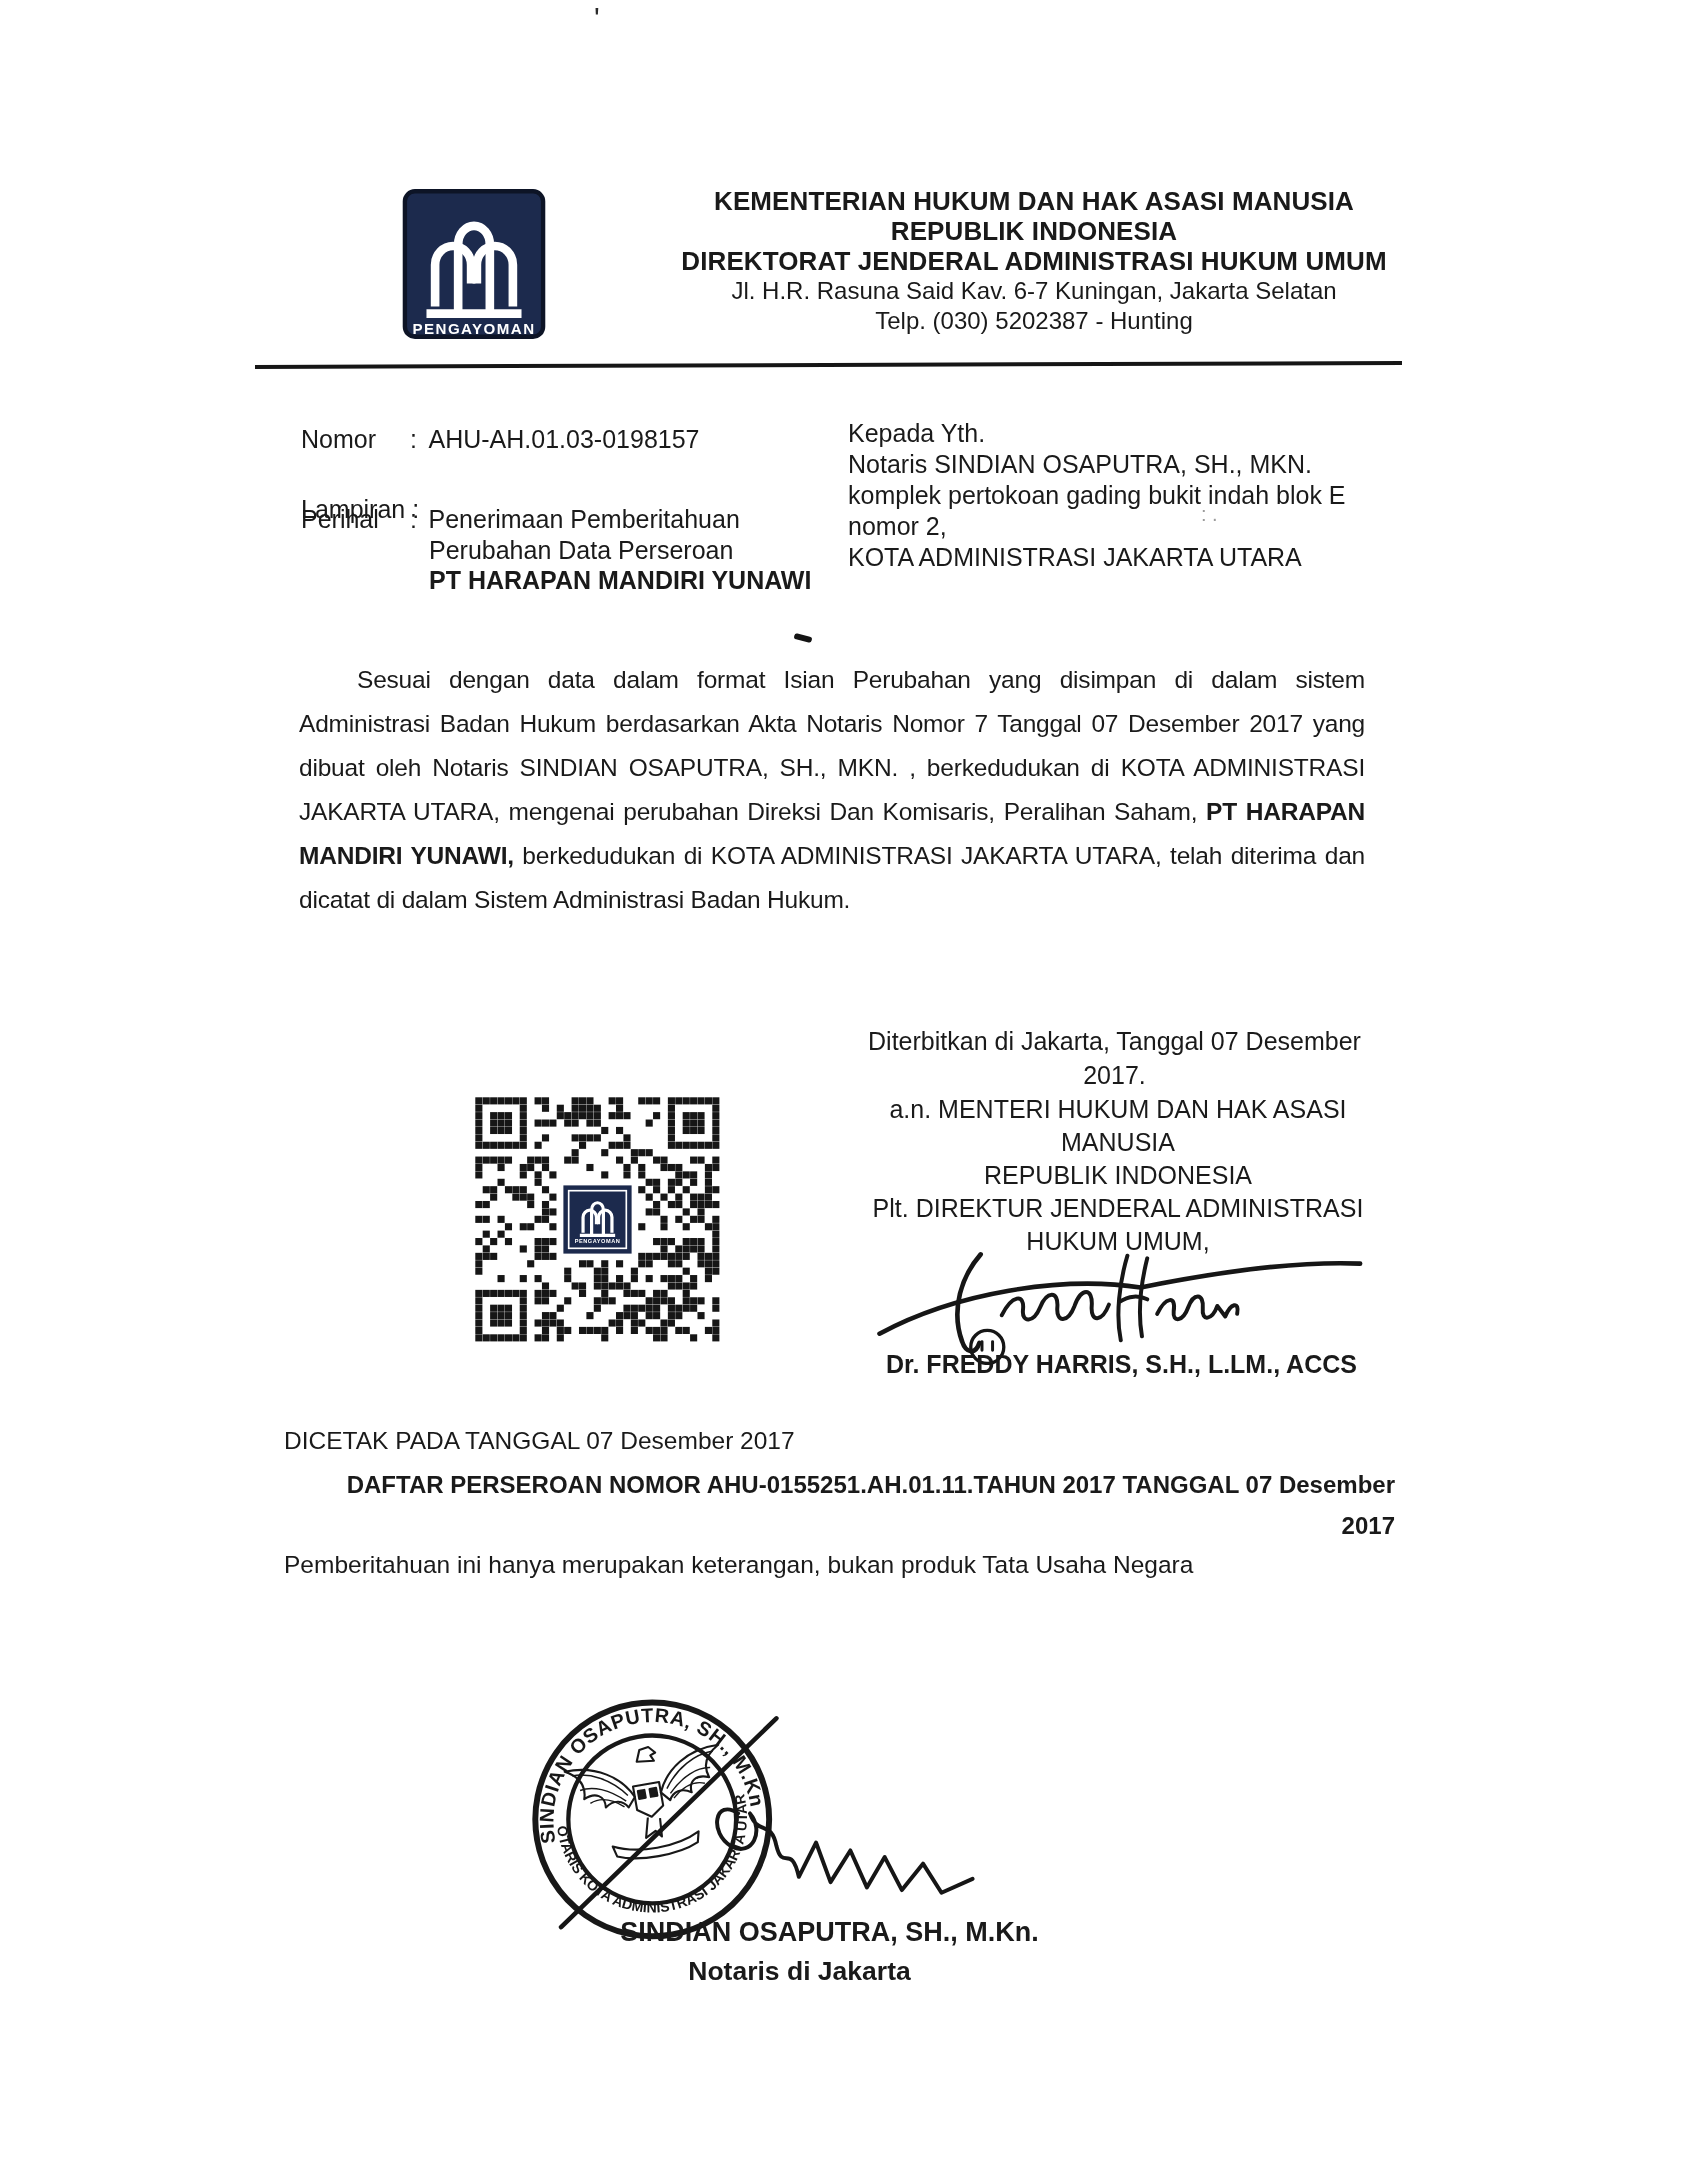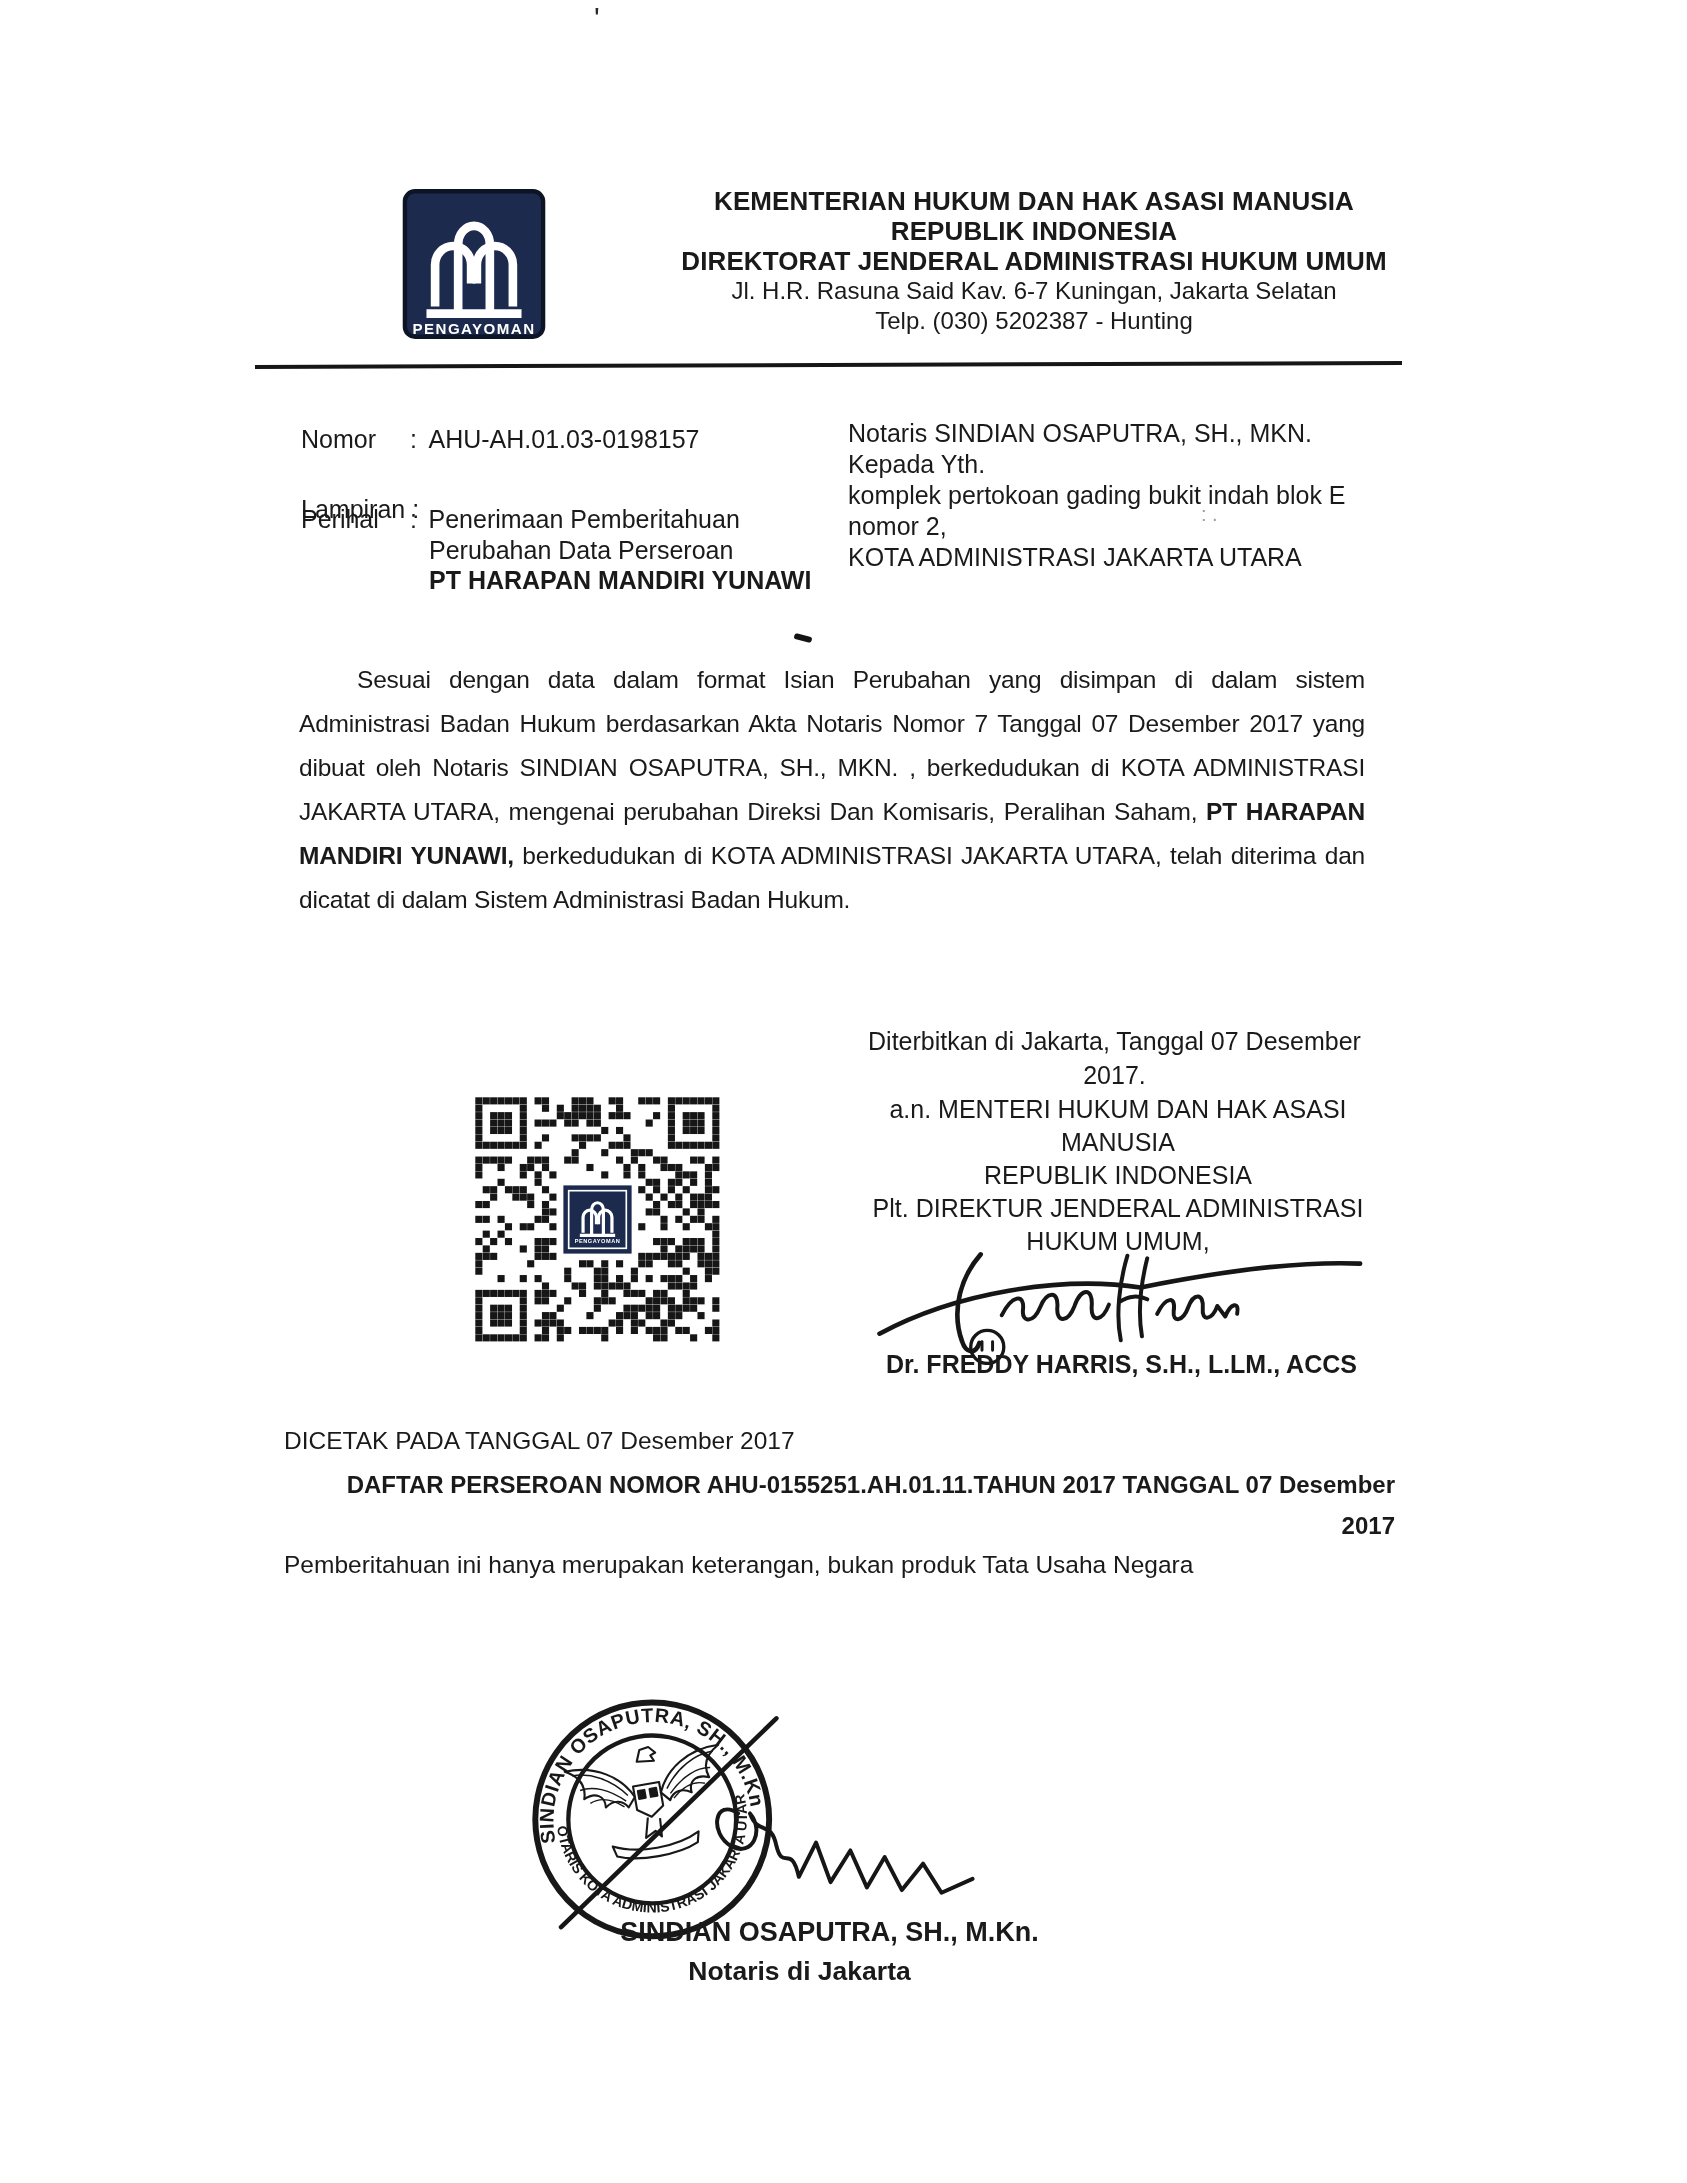--- a/index.html
+++ b/index.html
@@ -94,22 +94,22 @@
   </div>
   <div class="abs meta-row" style="left:301px;top:504px;">
     <span class="meta-label">Perihal</span>
     <span class="meta-colon">:</span>
     <span class="nw">Penerimaan Pemberitahuan</span>
   </div>
   <div class="abs nw" style="left:429px;top:536px;font-size:25px;">Perubahan Data Perseroan</div>
   <div class="abs nw b" style="left:429px;top:566px;font-size:25px;">PT HARAPAN MANDIRI YUNAWI</div>
 
   <div class="abs" id="recipient">
+    <div class="nw">Kepada Yth.</div>
     <div class="nw">Notaris SINDIAN OSAPUTRA, SH., MKN.</div>
-    <div class="nw">Kepada Yth.</div>
     <div class="nw">komplek pertokoan gading bukit indah blok E</div>
     <div class="nw">nomor 2,</div>
     <div class="nw">KOTA ADMINISTRASI JAKARTA UTARA</div>
   </div>
 
   <div class="abs" id="body-par">
     <span>Sesuai dengan data dalam format Isian Perubahan yang disimpan di dalam sistem Administrasi Badan Hukum berdasarkan Akta Notaris Nomor 7 Tanggal 07 Desember 2017 yang dibuat oleh Notaris SINDIAN OSAPUTRA, SH., MKN. , berkedudukan di KOTA ADMINISTRASI JAKARTA UTARA, mengenai perubahan Direksi Dan Komisaris, Peralihan Saham, </span><span class="b">PT HARAPAN MANDIRI YUNAWI,</span><span> berkedudukan di KOTA ADMINISTRASI JAKARTA UTARA, telah diterima dan dicatat di dalam Sistem Administrasi Badan Hukum.</span>
   </div>
 
   <div class="abs ctr" id="issuance">

